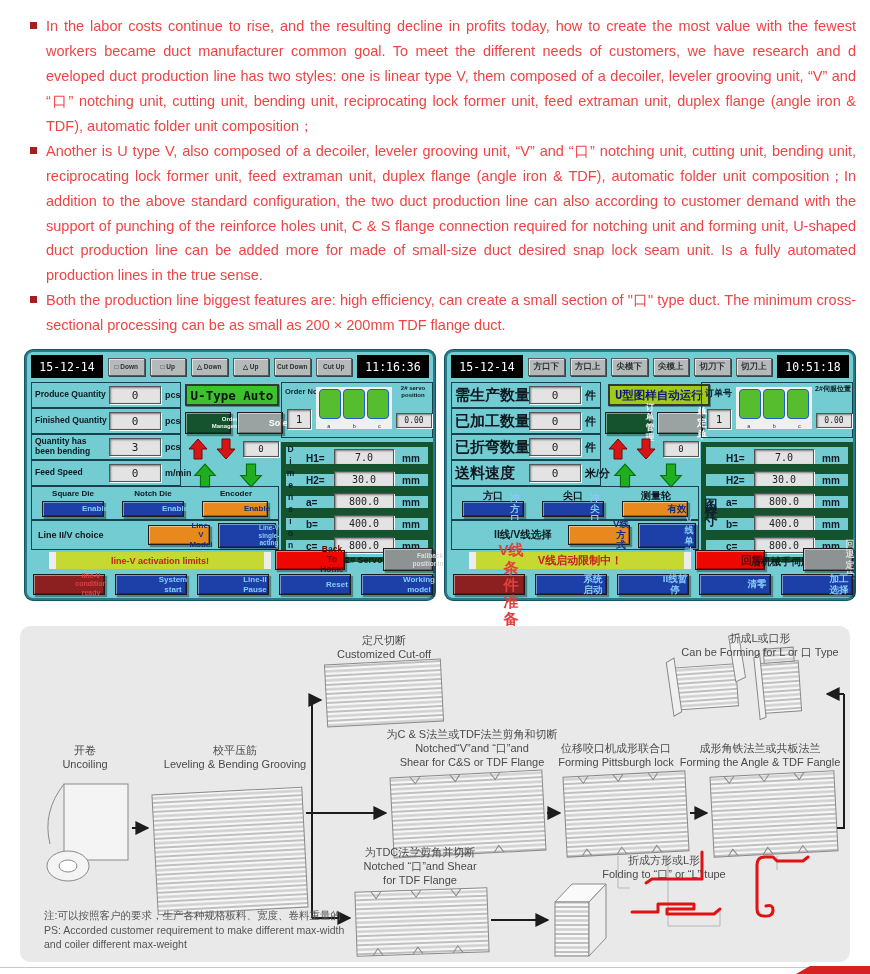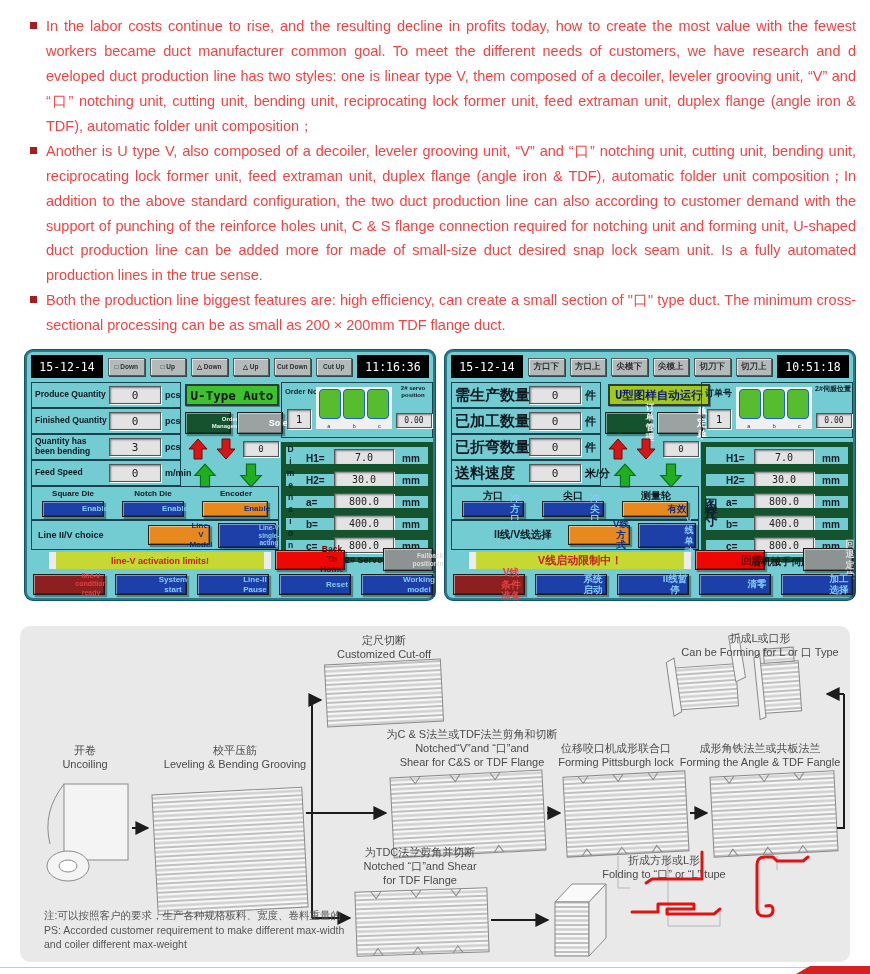--- a/index.html
+++ b/index.html
@@ -123,21 +123,21 @@
   .servo2 { position:absolute; left:314px; top:175px; font-size:9px; font-weight:bold; color:#101820; white-space:nowrap; }
   .cn .servo2 { left:300px; font-size:10px; }
   .fallback { position:absolute; left:352px; top:168px; width:50px; height:23px; background:#8d9292;
               color:#dcdcdc; font-size:6.5px; font-weight:bold; }
   .cn .fallback { font-size:9px; }
 
   .bb { position:absolute; top:194px; width:72px; height:21px; font-weight:bold; font-size:8px; }
   .cn .bb { font-size:9.5px; }
   .bb0{left:2px} .bb1{left:84px} .bb2{left:166px} .bb3{left:248px} .bb4{left:330px}
   .darkred { background:#8c2020; color:#e24040; font-size:7px; }
-  .cn .darkred { font-size:10px; }
+  .cn .darkred { font-size:15px; }
 
   
   .diagram { position:absolute; left:20px; top:626px; width:830px; height:336px;
              background:#e9e9e9; border-radius:10px; }
   .flow-svg { position:absolute; left:0; top:0; }
   .dlg { position:absolute; transform:translateX(-50%); text-align:center; color:#4a4a4a;
          font-size:11px; line-height:1.27; white-space:nowrap; }
   .note { position:absolute; left:24px; top:282px; font-size:10.5px; color:#555; line-height:1.4; }
 
   .footer-line { position:absolute; left:0; top:967px; width:870px; height:1px; background:#c9c9c9; }

